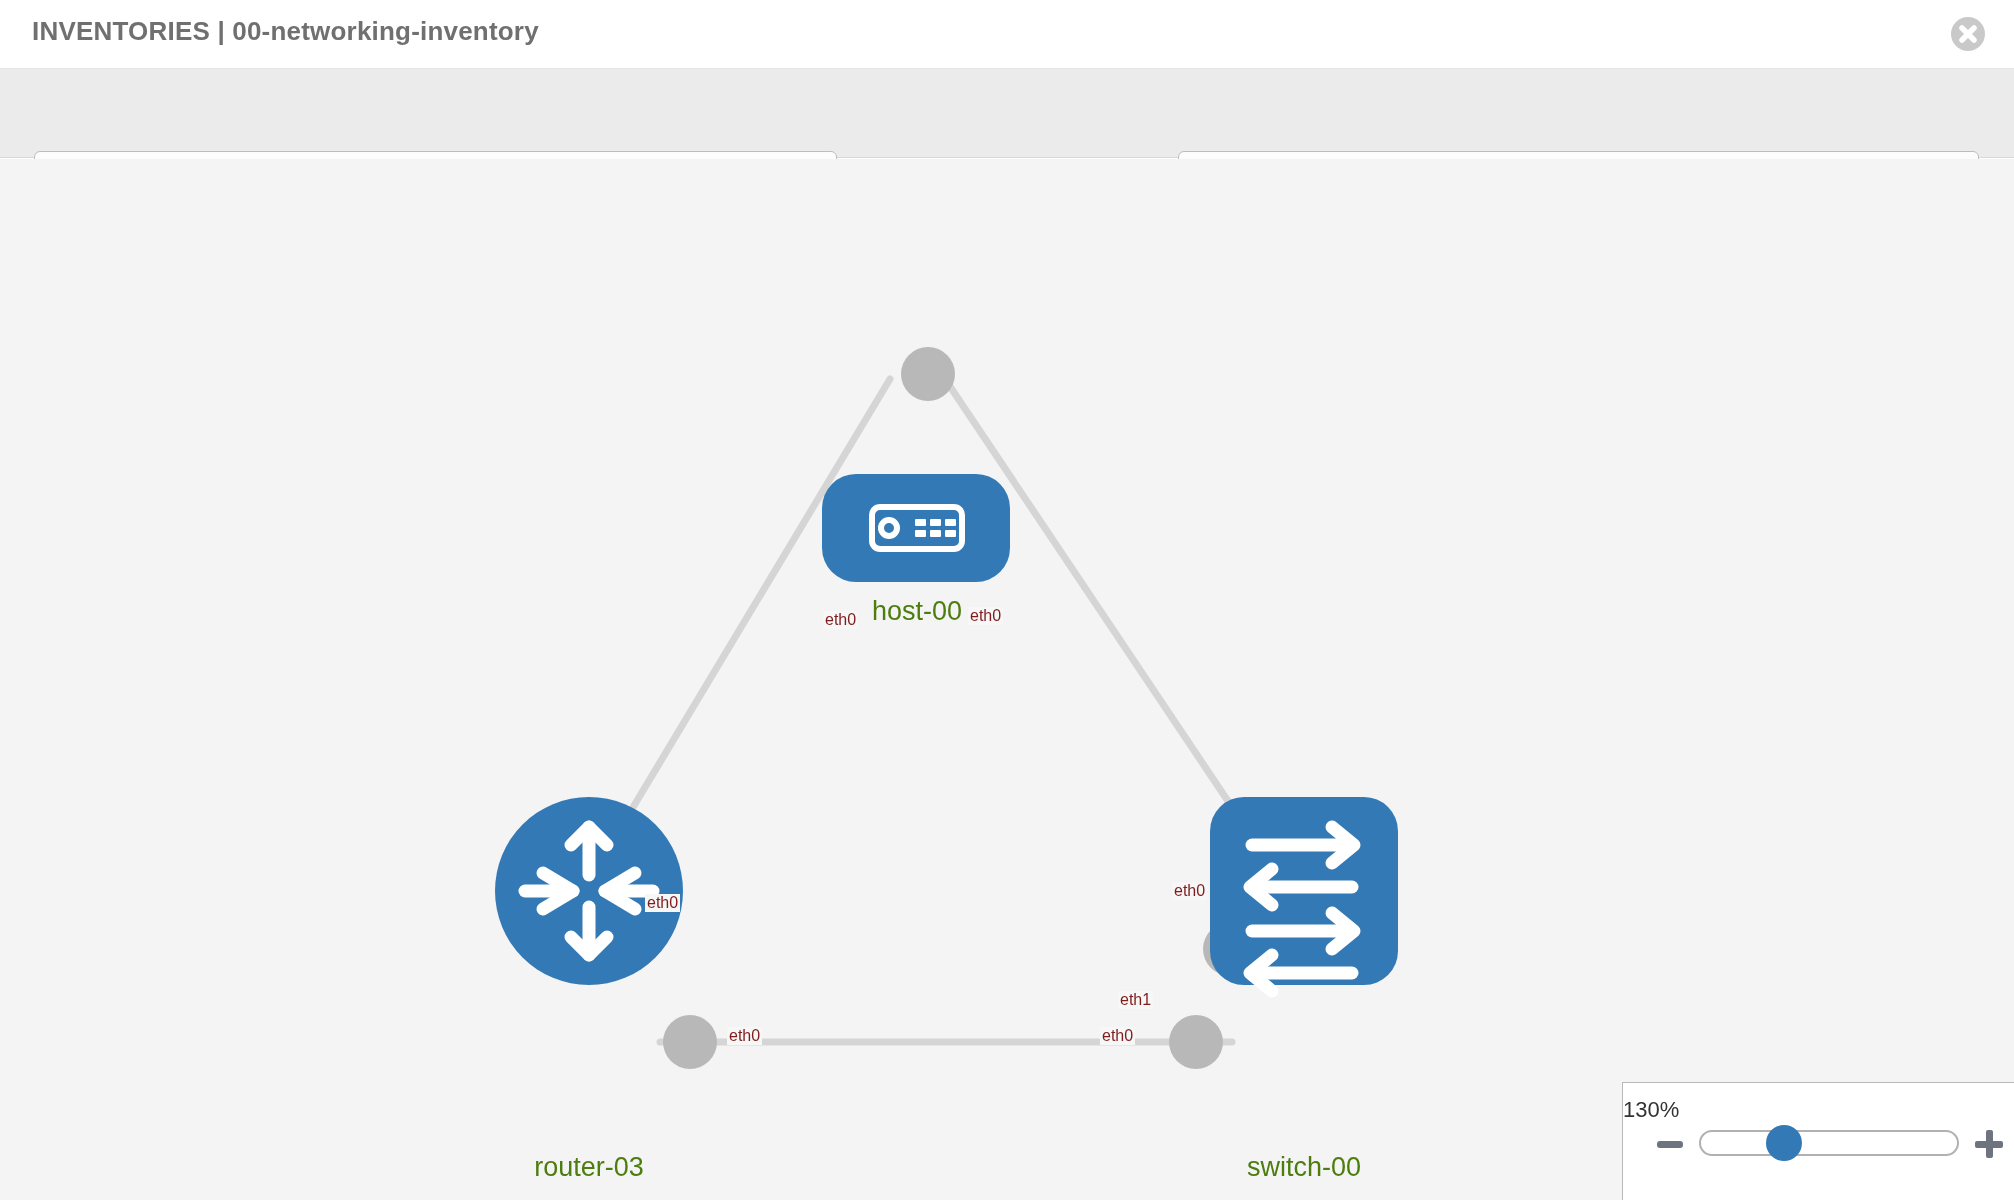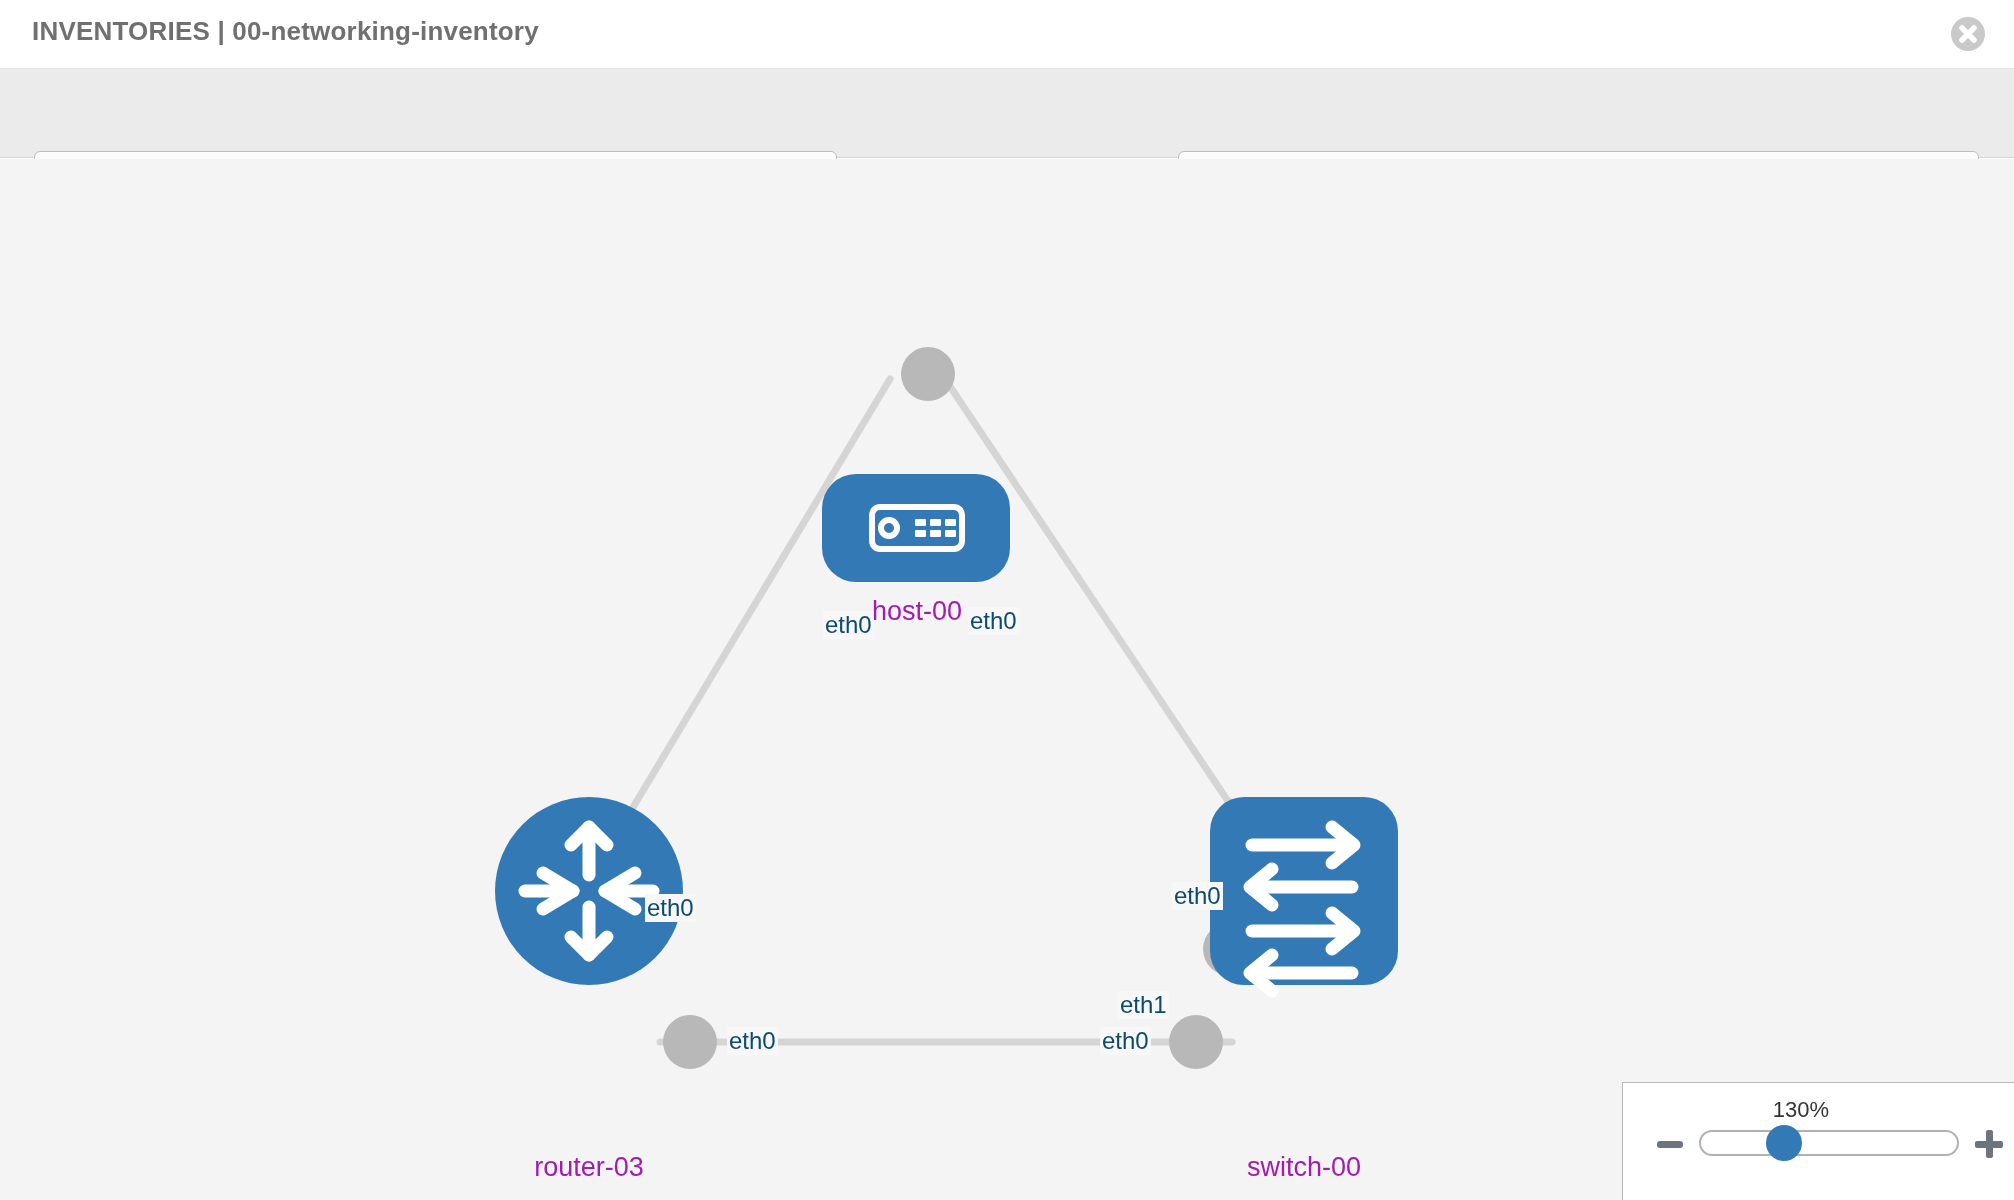--- a/index.html
+++ b/index.html
@@ -74,45 +74,45 @@
   .canvas {
     position: absolute; left: 0; top: 159px;
     width: 2014px; height: 1041px;
     background: #f4f4f4;
     overflow: hidden;
   }
   .topology-svg { position: absolute; left: 0; top: 0; }
 
   .node-label {
     position: absolute;
-    font-size: 27px; color: #a21caf;
+    font-size: 27px; color: #4d7c0f;
     background: #f4f4f4;
     padding: 0 3px;
     white-space: nowrap;
     transform: translateX(-50%);
   }
   .iface-label {
     position: absolute;
-    font-size: 24px; color: #0c4a6e;
+    font-size: 16px; color: #7f1d1d;
     background: #f7f7f7;
     padding: 0 2px;
     white-space: nowrap;
   }
 
   
   .zoom-panel {
     position: absolute; left: 1622px; top: 1082px;
     width: 392px; height: 118px;
     background: #ffffff;
     border: 1px solid #b9b9b9;
     border-right: none; border-bottom: none;
   }
   .zoom-value {
     position: absolute; left: 0; top: 14px; width: 356px;
-    text-align: center;
+    text-align: left;
     font-size: 22px; color: #333333;
   }
   .zoom-minus {
     position: absolute; left: 34px; top: 58px;
     width: 26px; height: 7px; border-radius: 3px;
     background: #6d7480; cursor: pointer;
   }
   .zoom-plus {
     position: absolute; left: 352px; top: 47px;
     width: 28px; height: 28px; cursor: pointer;

